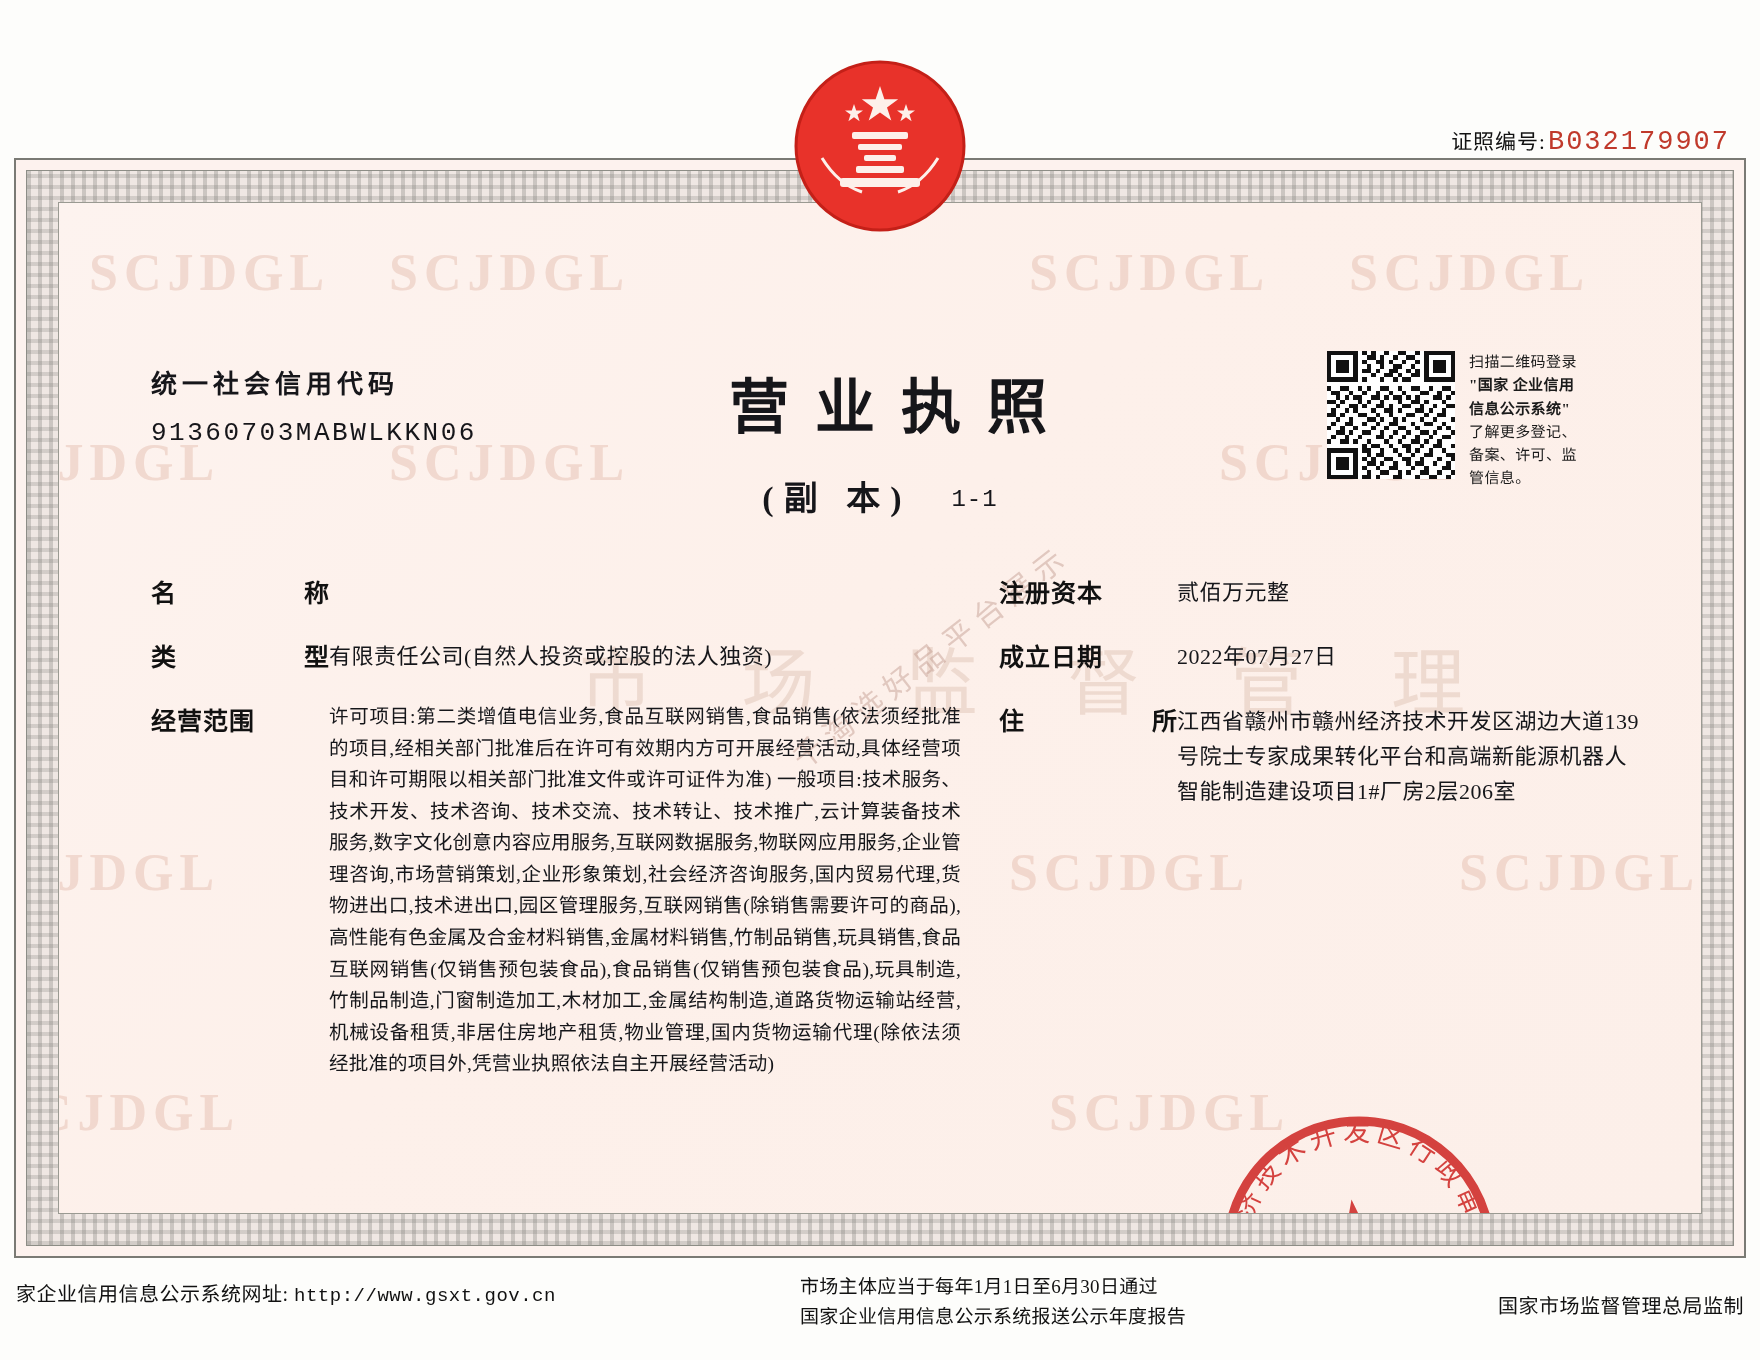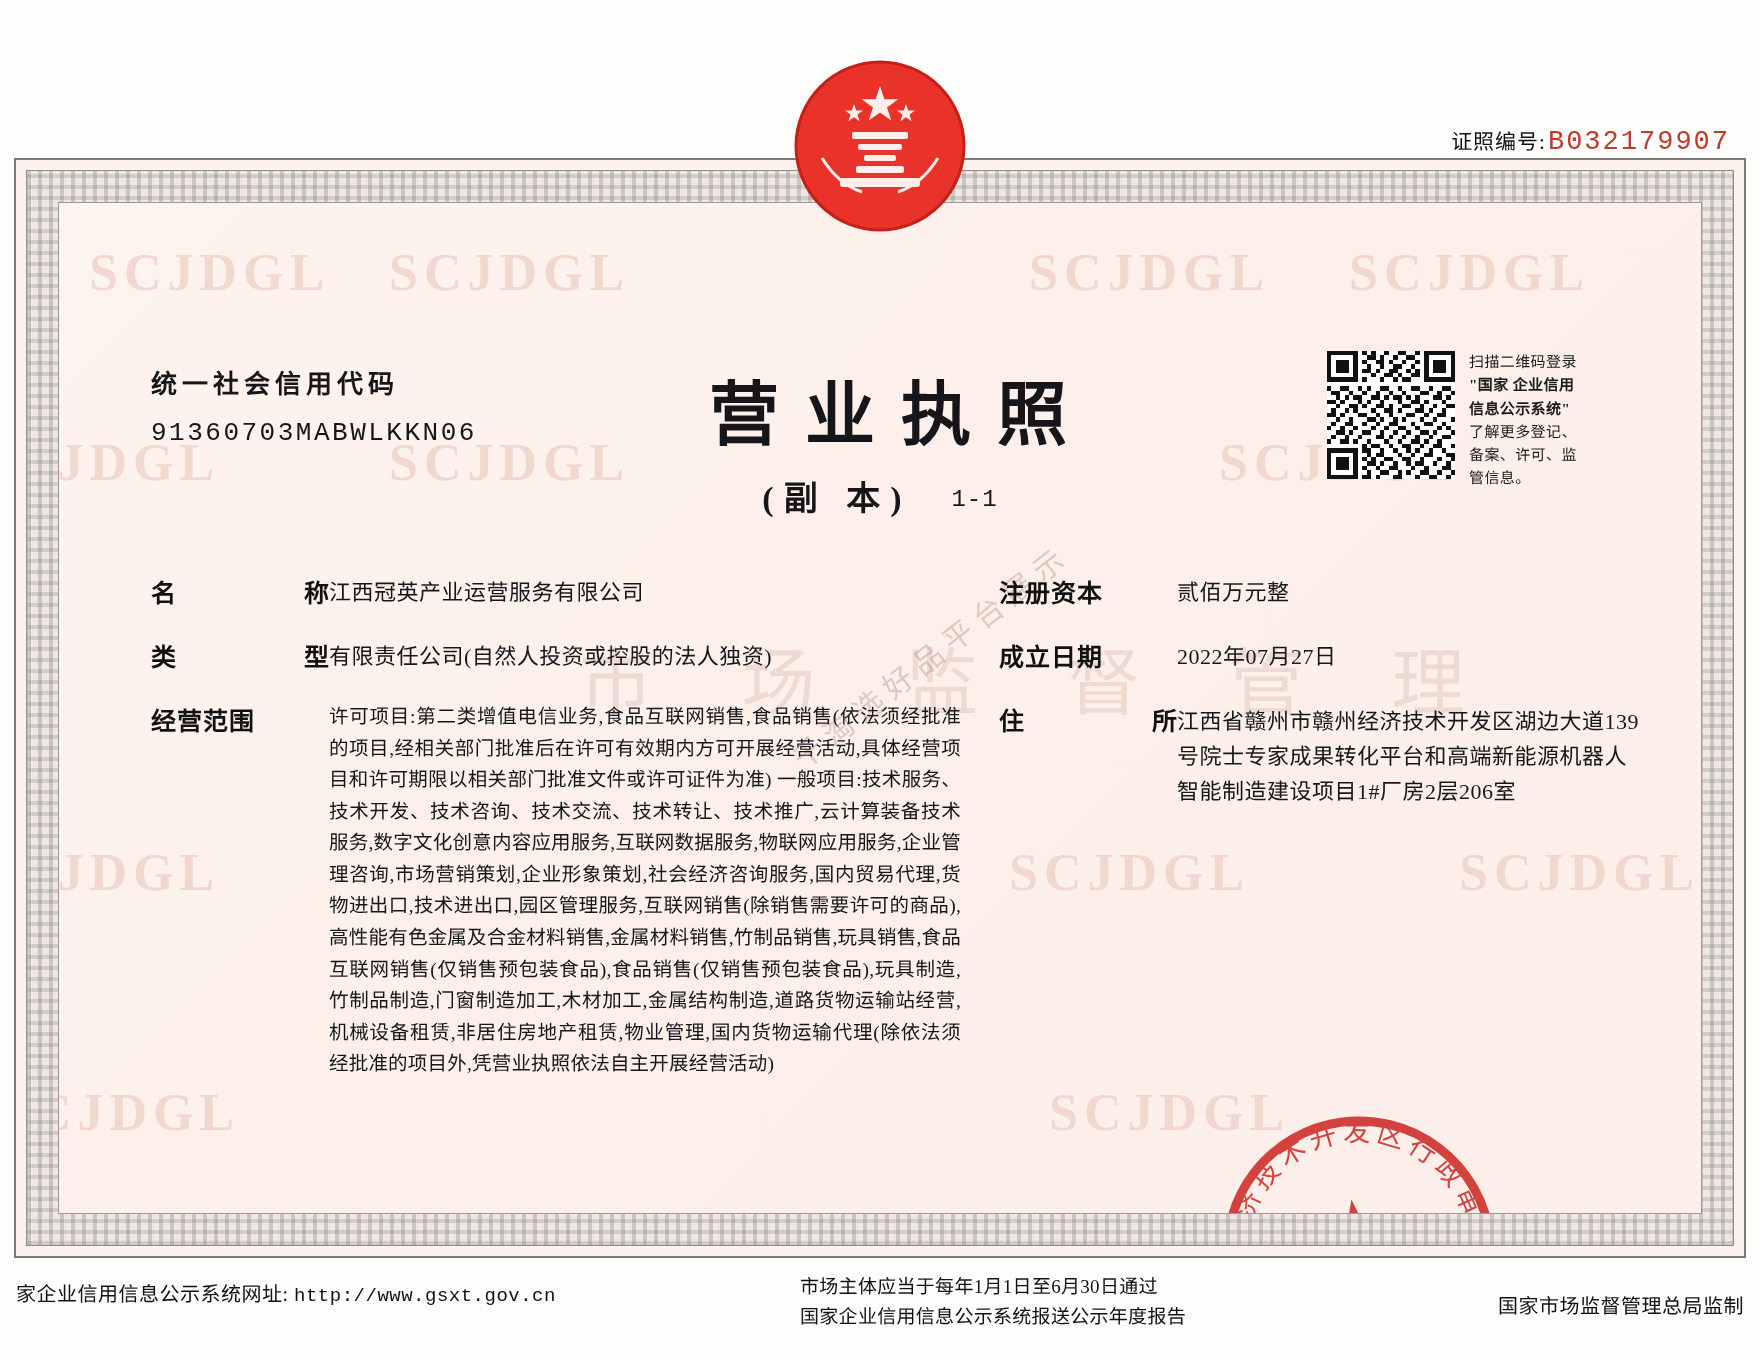--- a/index.html
+++ b/index.html
@@ -128,21 +128,21 @@
   }
 
   
   .title-main {
     position: absolute;
     left: 0;
     right: 0;
     top: 155px;
     text-align: center;
     font-family: "Liberation Serif", serif;
-    font-size: 70px;
+    font-size: 60px;
     font-weight: bold;
     letter-spacing: 26px;
     text-indent: 26px;
     color: #16161a;
     margin-left: 16px;
   }
   .title-sub-row {
     position: absolute;
     left: 0;
     right: 0;
@@ -606,21 +606,20 @@
           <div>管信息。</div>
         </div>
       </div>
 
       <div class="fields-left">
         <div class="frow">
           <div class="flabel">
               <span>名</span>
               <span>称</span>
             </div>
-          <div class="fvalue">江西冠英产业运营服务有限公司</div>
         </div>
         <div class="frow">
           <div class="flabel">
               <span>类</span>
               <span>型</span>
             </div>
           <div class="fvalue">有限责任公司(自然人投资或控股的法人独资)</div>
         </div>
         <div class="frow scope-row">
           <div class="flabel compact">经营范围</div>

